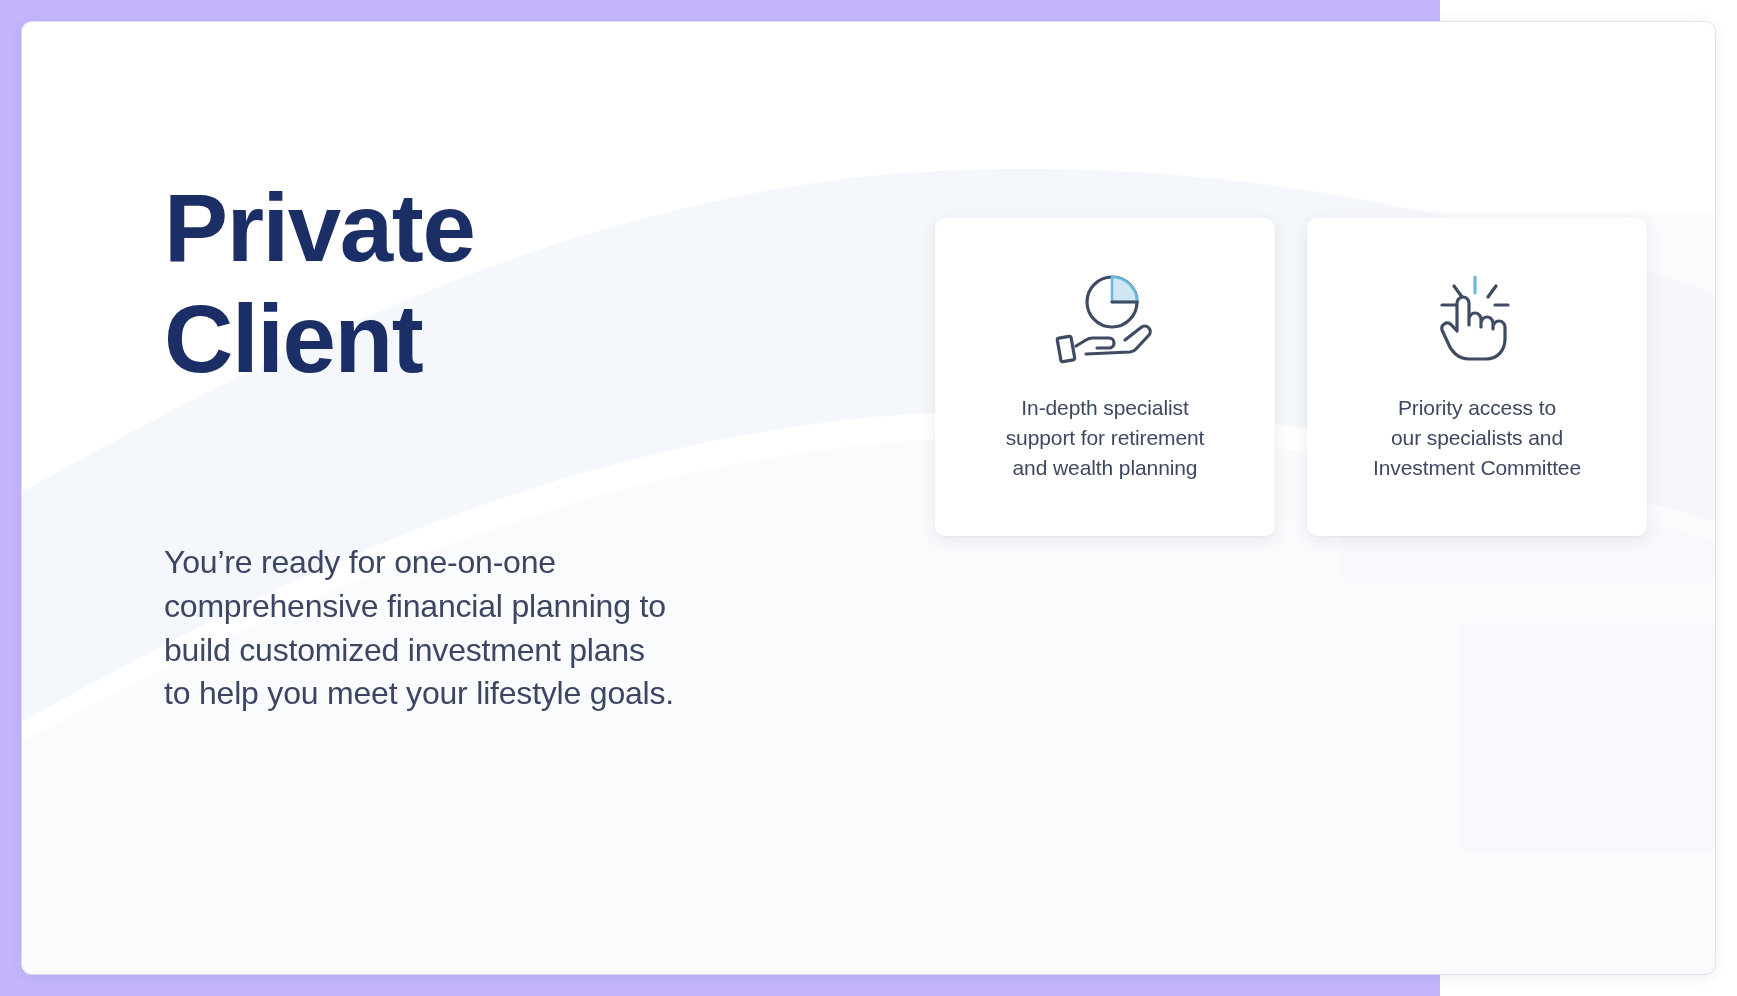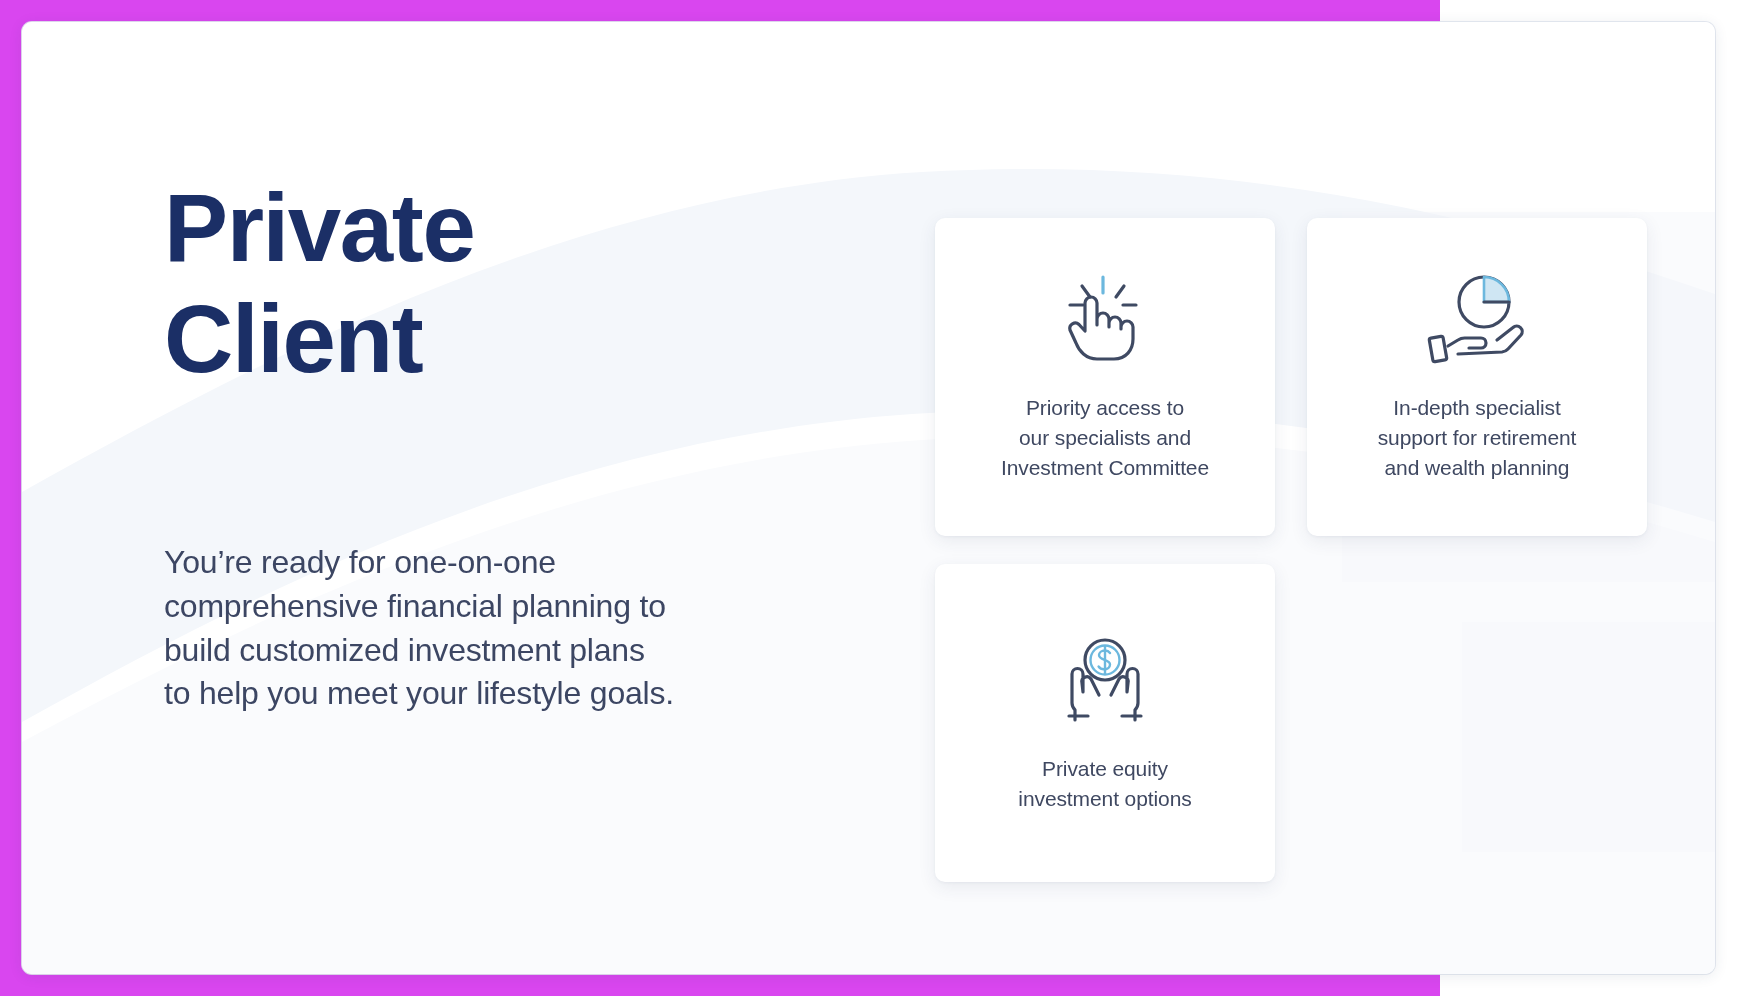--- a/index.html
+++ b/index.html
@@ -13,21 +13,21 @@
     overflow: hidden;
     font-family: "Liberation Sans", sans-serif;
     -webkit-font-smoothing: antialiased;
   }
 
   
   .page {
     position: relative;
     width: 1440px;
     height: 996px;
-    background: #d946ef;
+    background: #c4b5fd;
     box-sizing: border-box;
   }
   .slide {
     position: absolute;
     left: 22px;
     top: 22px;
     width: 1693px;
     height: 952px;
     background: #ffffff;
     border-radius: 10px;
@@ -135,67 +135,48 @@
     <p class="lede">You’re ready for one-on-one
 comprehensive financial planning to
 build customized investment plans
 to help you meet your lifestyle goals.</p>
 
     <div class="card-grid">
 
 
       <div class="card">
         <div class="card-icon">
+          <svg width="102" height="90" viewBox="0 0 102 90" fill="none" stroke="#3f4a63" stroke-width="3.2" stroke-linecap="round" stroke-linejoin="round">
+            <circle cx="58" cy="28" r="25"></circle>
+            <path d="M58 28 L58 3 A25 25 0 0 1 83 28 Z" fill="#cfe6f3" stroke="#6cb8de" stroke-width="2.6"></path>
+            <line x1="58" y1="28" x2="83" y2="28"></line>
+            <path d="M22 72 l10-6 a12 12 0 0 1 7-2 h16 a5 5 0 0 1 0 10 H43"></path>
+            <path d="M32 80 l44 -2 a9 9 0 0 0 6-3 l13-14 a5.5 5.5 0 0 0-8-7.5 L71 66"></path>
+            <rect x="5" y="63" width="14" height="24" rx="2" transform="rotate(-10 12 75)"></rect>
+          </svg>
+        </div>
+        <div class="card-label">In-depth specialist
+support for retirement
+and wealth planning</div>
+      </div>
+
+      <div class="card">
+        <div class="card-icon">
           <svg width="86" height="92" viewBox="0 0 86 92" fill="none" stroke="#3f4a63" stroke-width="3.2" stroke-linecap="round" stroke-linejoin="round">
             <line x1="41" y1="4" x2="41" y2="20" stroke="#6cb8de"></line>
             <line x1="20" y1="13" x2="28" y2="24"></line>
             <line x1="62" y1="13" x2="54" y2="24"></line>
             <line x1="8" y1="32" x2="21" y2="32"></line>
             <line x1="74" y1="32" x2="61" y2="32"></line>
             <path d="M35 86 C24 86 17 78 14 70 L8 57 a5.5 5.5 0 0 1 9-5.5 l6 6.5 V30
                      a6 6 0 0 1 12 0 V52 v-6 a6 6 0 0 1 12 0 V54 v-4 a6 6 0 0 1 12 0 V56 v-2
                      a6 6 0 0 1 12 0 V66 c0 11-7 20-19 20 Z"></path>
           </svg>
         </div>
         <div class="card-label">Priority access to
 our specialists and
 Investment Committee</div>
       </div>
 
-      <div class="card">
-        <div class="card-icon">
-          <svg width="102" height="90" viewBox="0 0 102 90" fill="none" stroke="#3f4a63" stroke-width="3.2" stroke-linecap="round" stroke-linejoin="round">
-            <circle cx="58" cy="28" r="25"></circle>
-            <path d="M58 28 L58 3 A25 25 0 0 1 83 28 Z" fill="#cfe6f3" stroke="#6cb8de" stroke-width="2.6"></path>
-            <line x1="58" y1="28" x2="83" y2="28"></line>
-            <path d="M22 72 l10-6 a12 12 0 0 1 7-2 h16 a5 5 0 0 1 0 10 H43"></path>
-            <path d="M32 80 l44 -2 a9 9 0 0 0 6-3 l13-14 a5.5 5.5 0 0 0-8-7.5 L71 66"></path>
-            <rect x="5" y="63" width="14" height="24" rx="2" transform="rotate(-10 12 75)"></rect>
-          </svg>
-        </div>
-        <div class="card-label">In-depth specialist
-support for retirement
-and wealth planning</div>
-      </div>
-
-      <div class="card">
-        <div class="card-icon">
-          <svg width="94" height="92" viewBox="0 0 94 92" fill="none" stroke="#3f4a63" stroke-width="3.2" stroke-linecap="round" stroke-linejoin="round">
-            <circle cx="47" cy="26" r="20" stroke="#3f4a63"></circle>
-            <circle cx="47" cy="26" r="14.5" stroke="#6cb8de" stroke-width="2.4"></circle>
-            <path d="M52 19 a6 6 0 0 0-5-2.5 c-3.5 0-6 2-6 4.6 0 5.8 11 3.6 11 9.4
-                     0 2.8-2.6 4.8-6 4.8 a6.4 6.4 0 0 1-5.4-2.8" stroke="#6cb8de" stroke-width="2.4"></path>
-            <line x1="47" y1="13" x2="47" y2="39" stroke="#6cb8de" stroke-width="2.4"></line>
-            <path d="M17 86 V76 a10 10 0 0 1-3-7 V40 a5.5 5.5 0 0 1 11 0 V58
-                     l-1-9 a5 5 0 0 1 9-4 l8 16"></path>
-            <line x1="11" y1="82" x2="30" y2="82"></line>
-            <path d="M77 86 V76 a10 10 0 0 0 3-7 V40 a5.5 5.5 0 0 0-11 0 V58
-                     l1-9 a5 5 0 0 0-9-4 l-8 16"></path>
-            <line x1="64" y1="82" x2="83" y2="82"></line>
-          </svg>
-        </div>
-        <div class="card-label">Private equity
-investment options</div>
-      </div>
 
     </div>
   </div>
 </div>
 
 </body></html>

